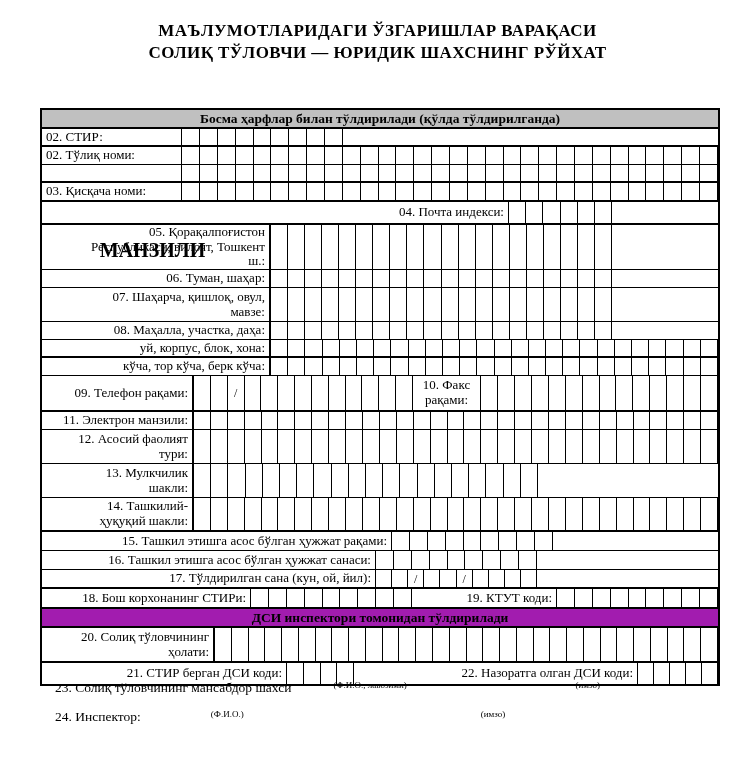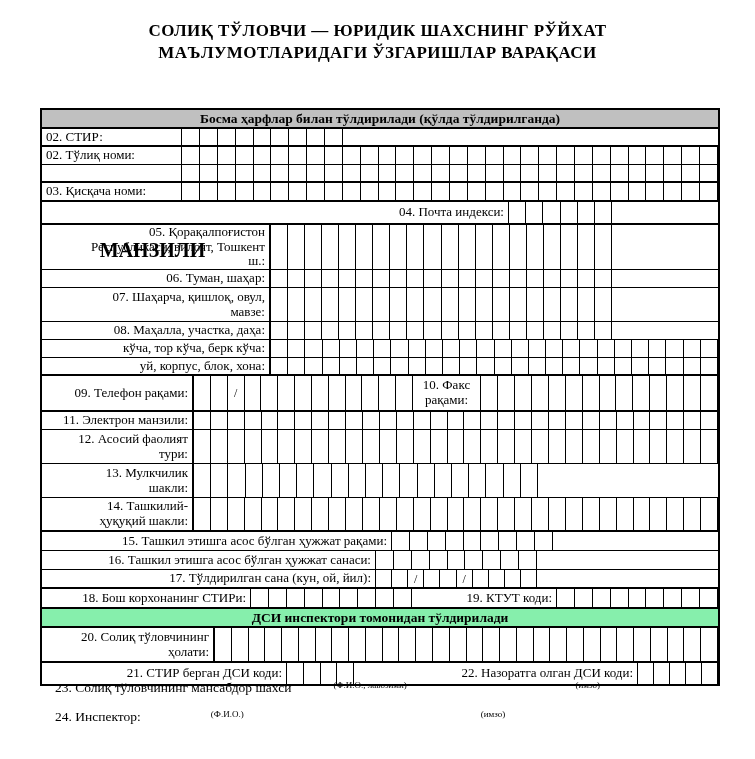--- a/index.html
+++ b/index.html
@@ -54,22 +54,22 @@
   .sig-23 .sig-imzo{width:76px;margin-left:37px;}
   .sig-24 .sig-fio{width:210px;margin-left:70px;}
   .sig-24 .sig-imzo{width:84px;margin-left:60px;}
 </style>
 </head>
 <body>
 
 <div class="page">
 
   <div class="doc-title">
+    <div>МАЪЛУМОТЛАРИДАГИ ЎЗГАРИШЛАР ВАРАҚАСИ</div>
     <div>СОЛИҚ ТЎЛОВЧИ — ЮРИДИК ШАХСНИНГ РЎЙХАТ</div>
-    <div>МАЪЛУМОТЛАРИДАГИ ЎЗГАРИШЛАР ВАРАҚАСИ</div>
   </div>
 
   <div class="form-table">
       <div class="grid-row thick section-header" style="height: 19px; background: rgb(192, 192, 192);">Босма ҳарфлар билан тўлдирилади (қўлда тўлдирилганда)</div>
       <div class="grid-row thick" style="height: 18px;">
         <div class="cell cell-label align-left" style="flex: 0 0 139px; width: 139px;">02. СТИР:</div>
         <div class="cell boxes" style="flex: 0 0 162px; width: 162px;">
           <div class="box"></div>
           <div class="box"></div>
           <div class="box"></div>
@@ -300,53 +300,53 @@
           <div class="box"></div>
           <div class="box"></div>
           <div class="box"></div>
           <div class="box"></div>
           <div class="box"></div>
           <div class="box"></div>
           <div class="box"></div>
         </div>
         <div class="cell cell-blank" style="flex: 1 1 0px;"></div>
       </div>
+      <div class="grid-row thick" style="height: 18px;">
+        <div class="cell cell-label align-right" style="flex: 0 0 227px; width: 227px;">уй, корпус, блок, хона:</div>
+        <div class="cell boxes thick-left" style="flex: 1 1 0px;">
+          <div class="box"></div>
+          <div class="box"></div>
+          <div class="box"></div>
+          <div class="box"></div>
+          <div class="box"></div>
+          <div class="box"></div>
+          <div class="box"></div>
+          <div class="box"></div>
+          <div class="box"></div>
+          <div class="box"></div>
+          <div class="box"></div>
+          <div class="box"></div>
+          <div class="box"></div>
+          <div class="box"></div>
+          <div class="box"></div>
+          <div class="box"></div>
+          <div class="box"></div>
+          <div class="box"></div>
+          <div class="box"></div>
+          <div class="box"></div>
+          <div class="box"></div>
+          <div class="box"></div>
+          <div class="box"></div>
+          <div class="box"></div>
+          <div class="box"></div>
+          <div class="box"></div>
+        </div>
+      </div>
       <div class="grid-row" style="height: 18px;">
         <div class="cell cell-label align-right" style="flex: 0 0 227px; width: 227px;">кўча, тор кўча, берк кўча:</div>
-        <div class="cell boxes thick-left" style="flex: 1 1 0px;">
-          <div class="box"></div>
-          <div class="box"></div>
-          <div class="box"></div>
-          <div class="box"></div>
-          <div class="box"></div>
-          <div class="box"></div>
-          <div class="box"></div>
-          <div class="box"></div>
-          <div class="box"></div>
-          <div class="box"></div>
-          <div class="box"></div>
-          <div class="box"></div>
-          <div class="box"></div>
-          <div class="box"></div>
-          <div class="box"></div>
-          <div class="box"></div>
-          <div class="box"></div>
-          <div class="box"></div>
-          <div class="box"></div>
-          <div class="box"></div>
-          <div class="box"></div>
-          <div class="box"></div>
-          <div class="box"></div>
-          <div class="box"></div>
-          <div class="box"></div>
-          <div class="box"></div>
-        </div>
-      </div>
-      <div class="grid-row thick" style="height: 18px;">
-        <div class="cell cell-label align-right" style="flex: 0 0 227px; width: 227px;">уй, корпус, блок, хона:</div>
         <div class="cell boxes thick-left" style="flex: 1 1 0px;">
           <div class="box"></div>
           <div class="box"></div>
           <div class="box"></div>
           <div class="box"></div>
           <div class="box"></div>
           <div class="box"></div>
           <div class="box"></div>
           <div class="box"></div>
           <div class="box"></div>
@@ -607,21 +607,21 @@
           <div class="box"></div>
           <div class="box"></div>
           <div class="box"></div>
           <div class="box"></div>
           <div class="box"></div>
           <div class="box"></div>
           <div class="box"></div>
           <div class="box"></div>
         </div>
       </div>
-      <div class="grid-row thick section-header" style="height: 19px; background: #86efac;">ДСИ инспектори томонидан тўлдирилади</div>
+      <div class="grid-row thick section-header" style="height: 19px; background: #a21caf;">ДСИ инспектори томонидан тўлдирилади</div>
       <div class="grid-row thick" style="height: 35px;">
         <div class="cell cell-label align-right" style="flex: 0 0 171px; width: 171px;">20. Солиқ тўловчининг
 ҳолати:</div>
         <div class="cell boxes thick-left" style="flex: 1 1 0px;">
           <div class="box"></div>
           <div class="box"></div>
           <div class="box"></div>
           <div class="box"></div>
           <div class="box"></div>
           <div class="box"></div>

